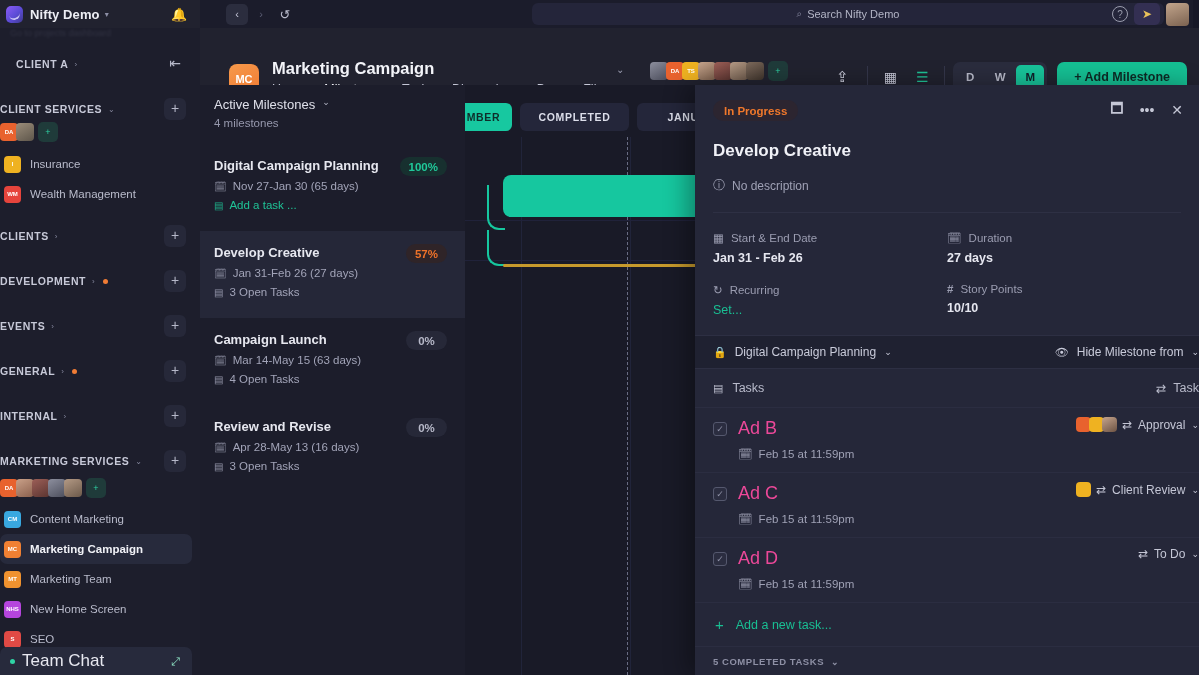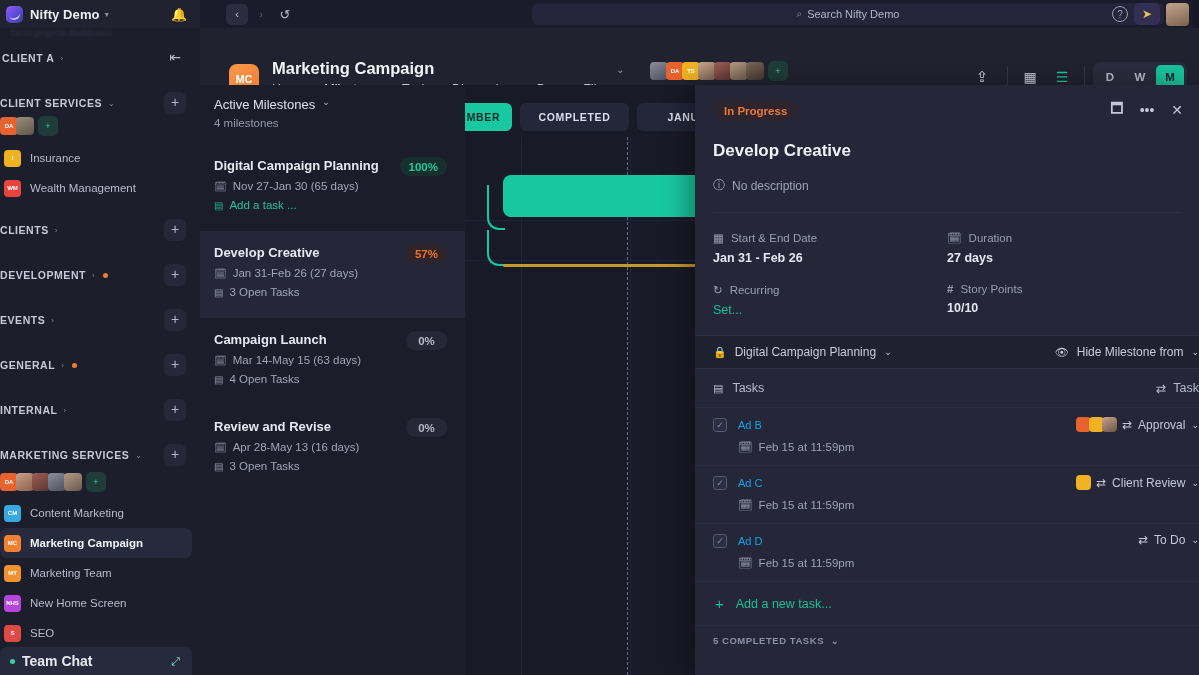--- a/index.html
+++ b/index.html
@@ -87,21 +87,21 @@
     width:17px;height:17px;border-radius:4px;display:flex;align-items:center;justify-content:center;
     font-size:6px;font-weight:700;color:#fff; flex:none;
   }
   .proj-name { font-size:11.5px; color:#b9bbcb; }
   .proj.active .proj-name { color:#f1f2f7; font-weight:700; }
   .teamchat {
     position:absolute; left:0; bottom:0; width:192px; height:28px; background:#272a3c;
     border-radius:7px 7px 0 0; display:flex; align-items:center; padding-left:10px; gap:7px;
   }
   .tc-dot { width:5px;height:5px;border-radius:50%;background:#2fd3a5; }
-  .tc-label { font-size:14px; font-weight:700; color:#e7e8f0; }
+  .tc-label { font-size:17px; font-weight:400; color:#e7e8f0; }
   .tc-exp { position:absolute; right:12px; color:#8ee3c4; font-size:11px; transform:rotate(0deg); }
 
   
   .proj-header {
     position:absolute; top:28px; left:200px; width:999px; height:57px;
     background:#21222f;
   }
   .ph-avatar {
     position:absolute; left:29px; top:36px; width:30px;height:30px;border-radius:8px;
     background:linear-gradient(150deg,#f79a4b,#ef7a33); color:#fff; font-size:11px; font-weight:700;
@@ -203,21 +203,21 @@
   .d-sub-right { position:absolute; right:0px; display:flex; align-items:center; gap:8px; font-size:12px; color:#c9cbda; }
   .tasks-head { height:38px; display:flex; align-items:center; padding:0 18px; position:relative; }
   .th-left { display:flex; align-items:center; gap:9px; font-size:12.5px; color:#b9bbcb; }
   .th-right { position:absolute; right:0px; display:flex; align-items:center; gap:7px; font-size:12.5px; color:#b9bbcb; }
   .task { padding:10px 18px 11px 18px; position:relative; border-top:1px solid #2b2d41; }
   .t-main { display:flex; align-items:center; gap:11px; }
   .t-check {
     width:14px;height:14px;border-radius:3px;border:1px solid #55586e;background:#2b2d40;
     display:flex;align-items:center;justify-content:center; color:#8e90a5; font-size:9px;
   }
-  .t-name { font-size:11px; color:#0ea5e9; }
+  .t-name { font-size:18px; color:#ec4899; }
   .t-date { margin-left:25px; margin-top:8px; font-size:11.5px; color:#9fa1b5; display:flex; align-items:center; gap:6px; }
   .t-right { position:absolute; right:0px; top:9px; display:flex; align-items:center; gap:7px; }
   .t-status { font-size:12px; color:#c4c6d5; display:flex; align-items:center; gap:6px; }
   .addtask { height:44px; display:flex; align-items:center; gap:12px; padding-left:20px;
     border-top:1px solid #2b2d41; color:#19bf93; font-size:12.5px; }
   .addtask .plus { font-size:15px; }
   .completed { height:30px; display:flex; align-items:center; gap:7px; padding-left:18px;
     border-top:1px solid #2b2d41; font-size:9.5px; letter-spacing:.55px; color:#8e90a5; font-weight:700; }
 </style>
 </head>
@@ -246,21 +246,21 @@
         <div class="help-ico">?</div>
         <div class="ext-ico">➤</div>
         <div class="avatar-chrome"></div>
       </div>
     </div>
   </div>
 
   <div class="sidebar">
     <div class="ghost-row">Go to projects dashboard</div>
 
-    <div class="sec" style="margin-top:4px;padding-left:2px">
+    <div class="sec" style="margin-top:10px;padding-left:16px">
       <span class="sec-label">CLIENT A</span>
       <span class="sec-arrow">›</span>
       <span class="sec-plus nobg">⇤</span>
     </div>
 
     <div class="sec" style="margin-top:21px">
       <span class="sec-label">CLIENT SERVICES</span>
       <span class="sec-arrow">⌄</span>
       <span class="sec-plus">+</span>
     </div>
@@ -381,20 +381,21 @@
       <div class="view-toggle">
         <div class="vt">▦</div>
         <div class="vt green">☰</div>
       </div>
       <div class="vsep"></div>
       <div class="dwm">
         <span>D</span>
         <span>W</span>
         <span class="on">M</span>
       </div>
+      <button class="add-ms">+ Add Milestone</button>
     </div>
   </div>
 
   <div class="ms-col">
     <div class="ms-head">
       <div style="display:flex;align-items:flex-start;gap:7px">
         <span class="ms-head-t">Active Milestones</span>
         <span style="font-size:9px;color:#b4b6c6">⌄</span>
       </div>
       <div class="ms-head-c">4 milestones</div>

